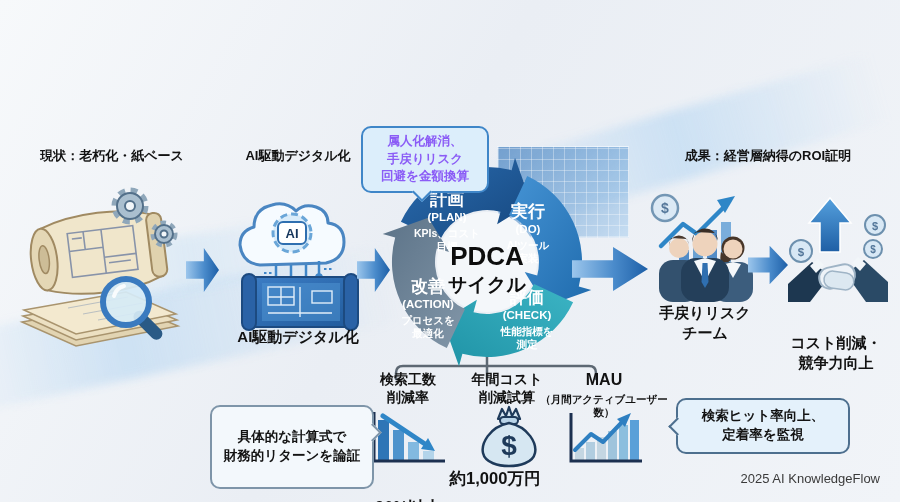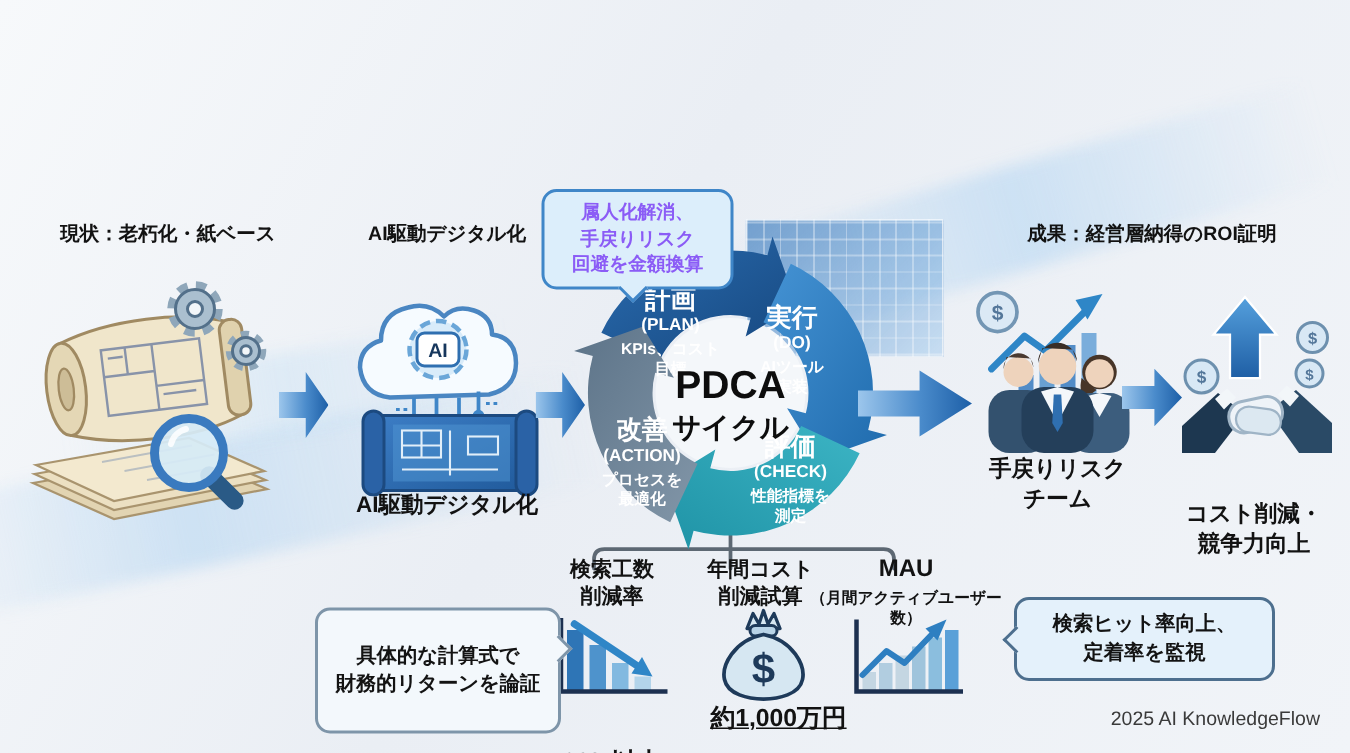--- a/index.html
+++ b/index.html
@@ -319,21 +319,21 @@
 
   <div class="kpi-label" style="left:452px;top:370px;width:110px;">
     <span>年間コスト</span><br><span>削減試算</span>
   </div>
   <svg class="illu" style="left:477px;top:402px;" width="64" height="66" viewBox="0 0 64 66">
     <path d="M21,17 L25,7 L29,14 L32,5 L35,14 L39,7 L43,17 Z" fill="#d6e7f2" stroke="#1e3a5a" stroke-width="2.2" stroke-linejoin="round"></path>
     <rect x="23" y="15" width="18" height="7" rx="3.5" fill="#b9d4e8" stroke="#1e3a5a" stroke-width="2"></rect>
     <path d="M32,21 C12,25 4,42 6,51 C8,61 22,64 32,64 C42,64 56,61 58,51 C60,42 52,25 32,21 Z" fill="#d6e7f2" stroke="#1e3a5a" stroke-width="2.5"></path>
     <text x="32" y="53" text-anchor="middle" font-size="28" font-weight="800" fill="#1e3a5a">$</text>
   </svg>
-  <div class="kpi-value" style="left:460px;top:468px;width:118px;text-decoration:underline;">約1,000万円</div>
+  <div class="kpi-value" style="left:436px;top:468px;width:118px;">約1,000万円</div>
 
   <div class="kpi-label" style="left:539px;top:370px;width:130px;font-size:16px;">
     <span>MAU</span>
     <span class="sub">（月間アクティブユーザー数）</span>
   </div>
   <svg class="illu" style="left:564px;top:410px;" width="82" height="58" viewBox="0 0 82 58">
     <rect x="11" y="38" width="9" height="13" fill="#c4d6e2"></rect>
     <rect x="22" y="32" width="9" height="19" fill="#b1cde0"></rect>
     <rect x="33" y="27" width="9" height="24" fill="#c4d6e2"></rect>
     <rect x="44" y="21" width="9" height="30" fill="#9fc4dc"></rect>

